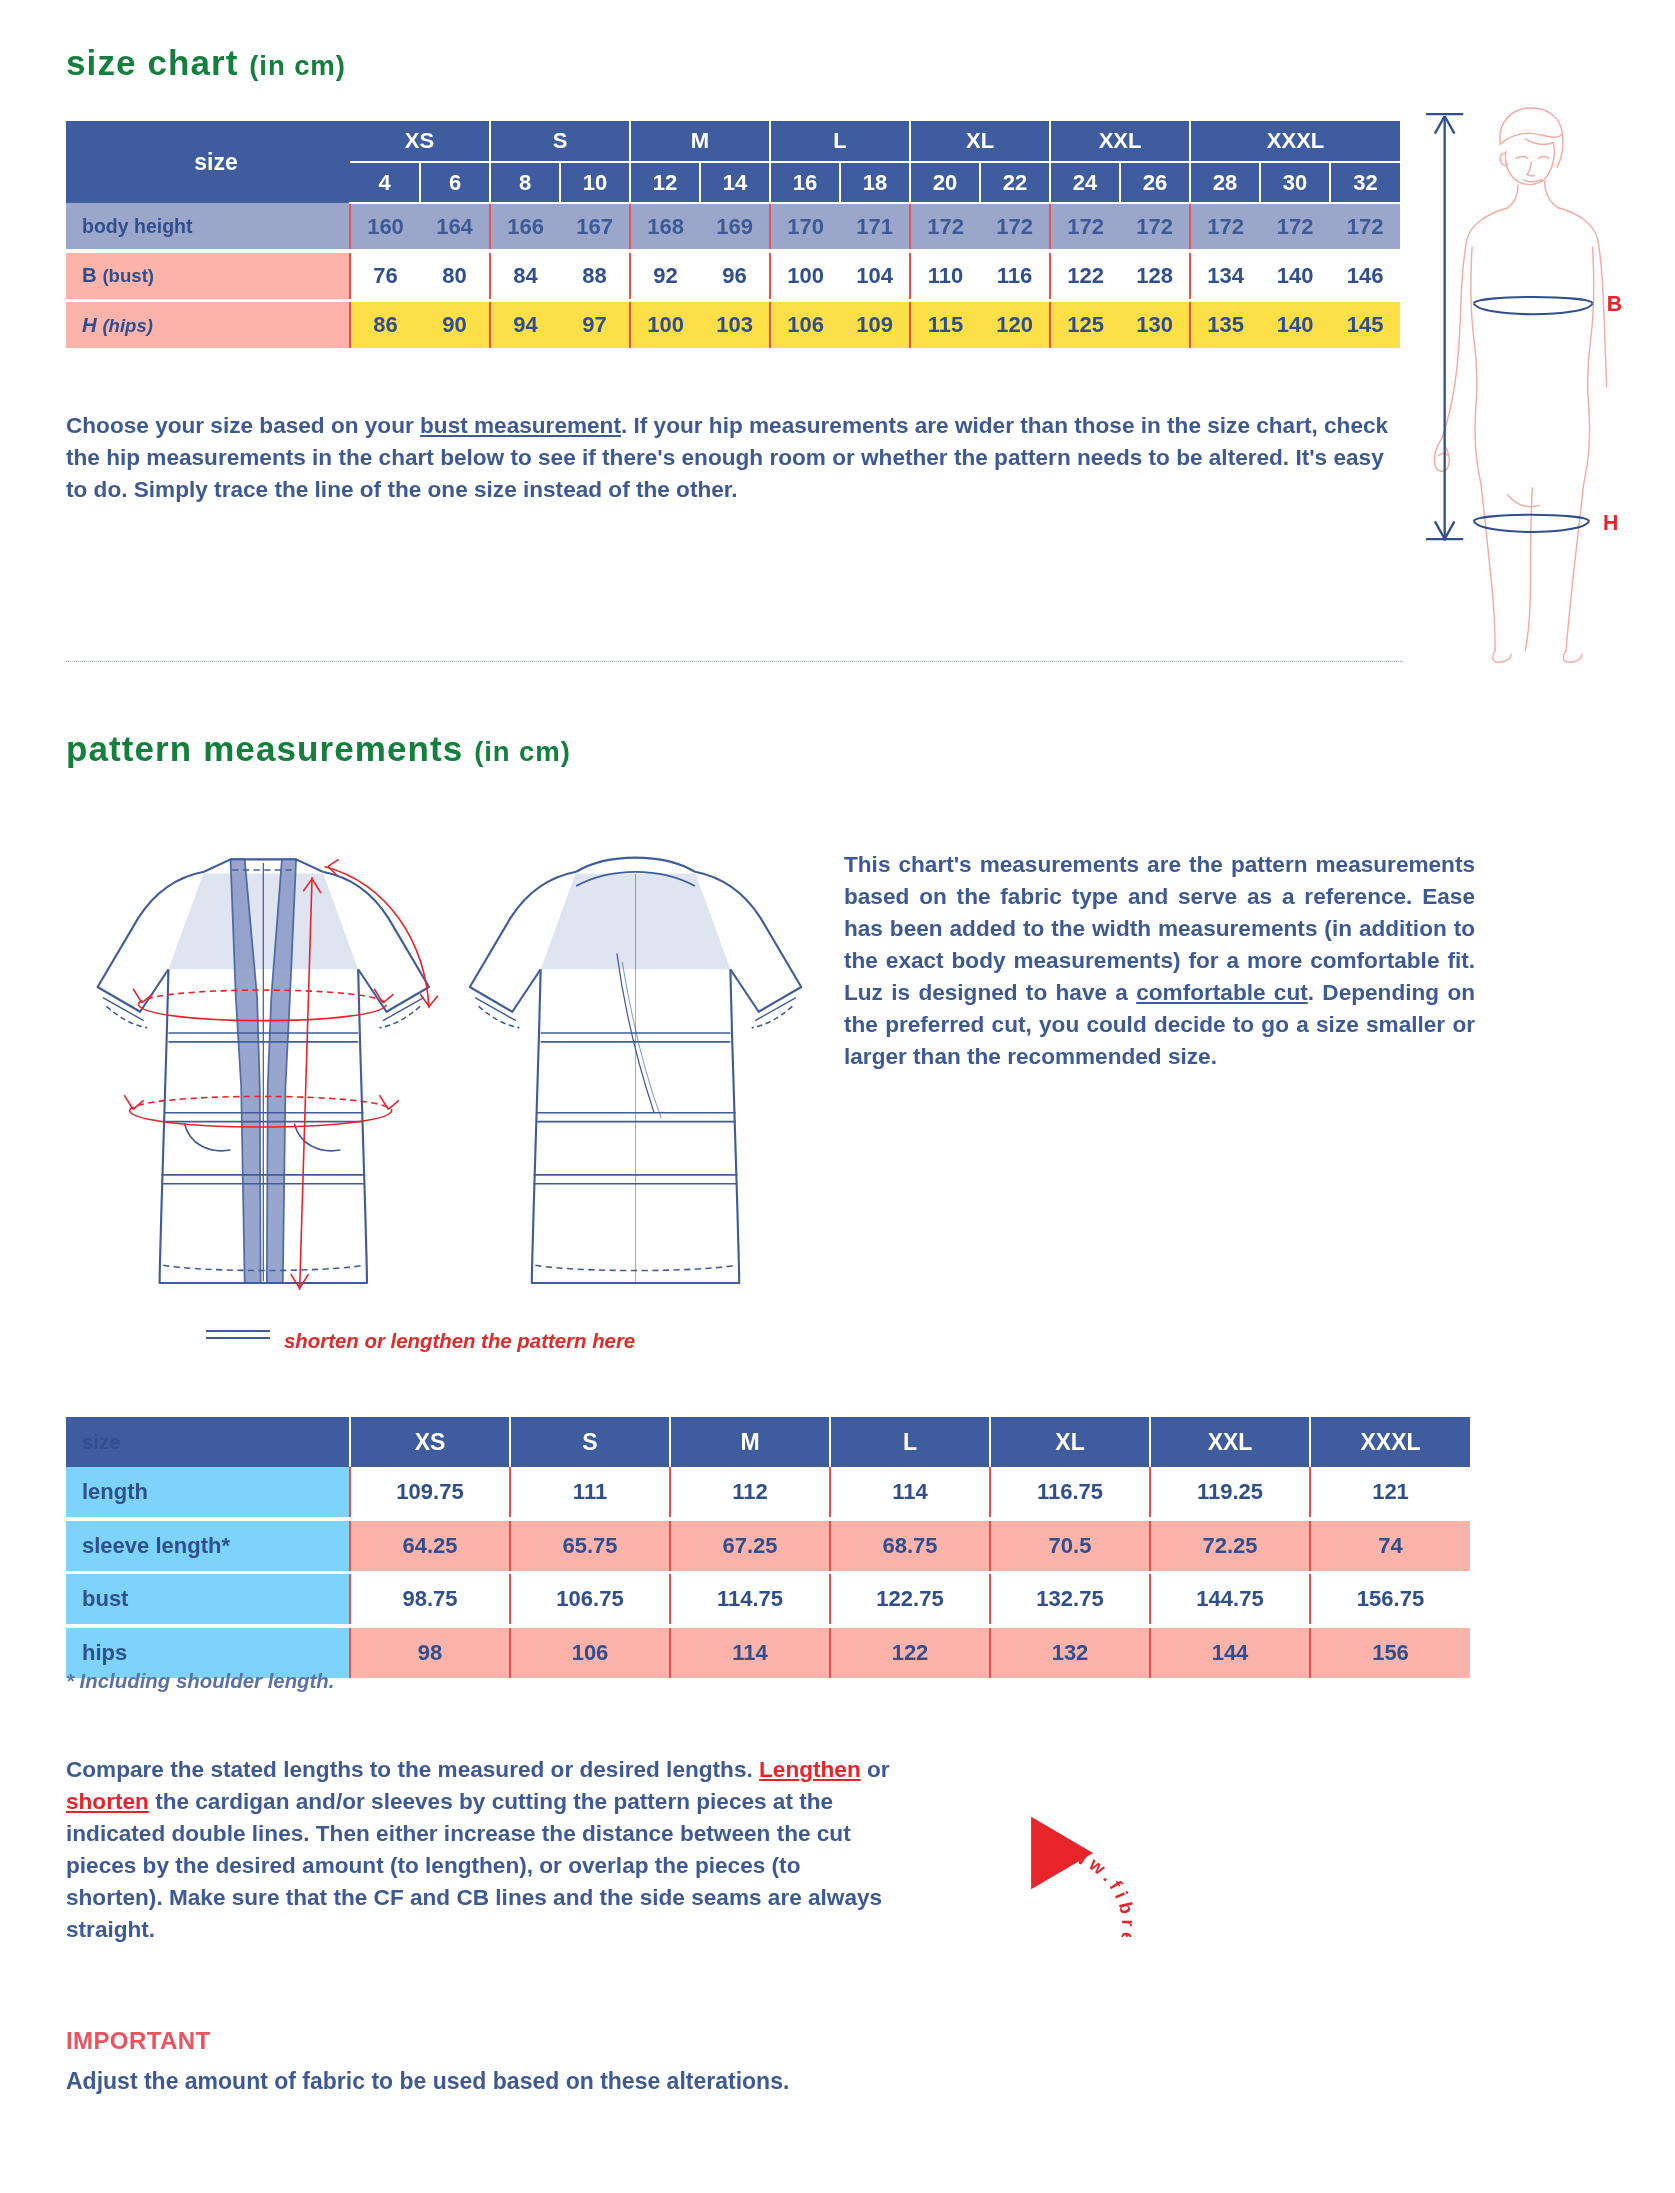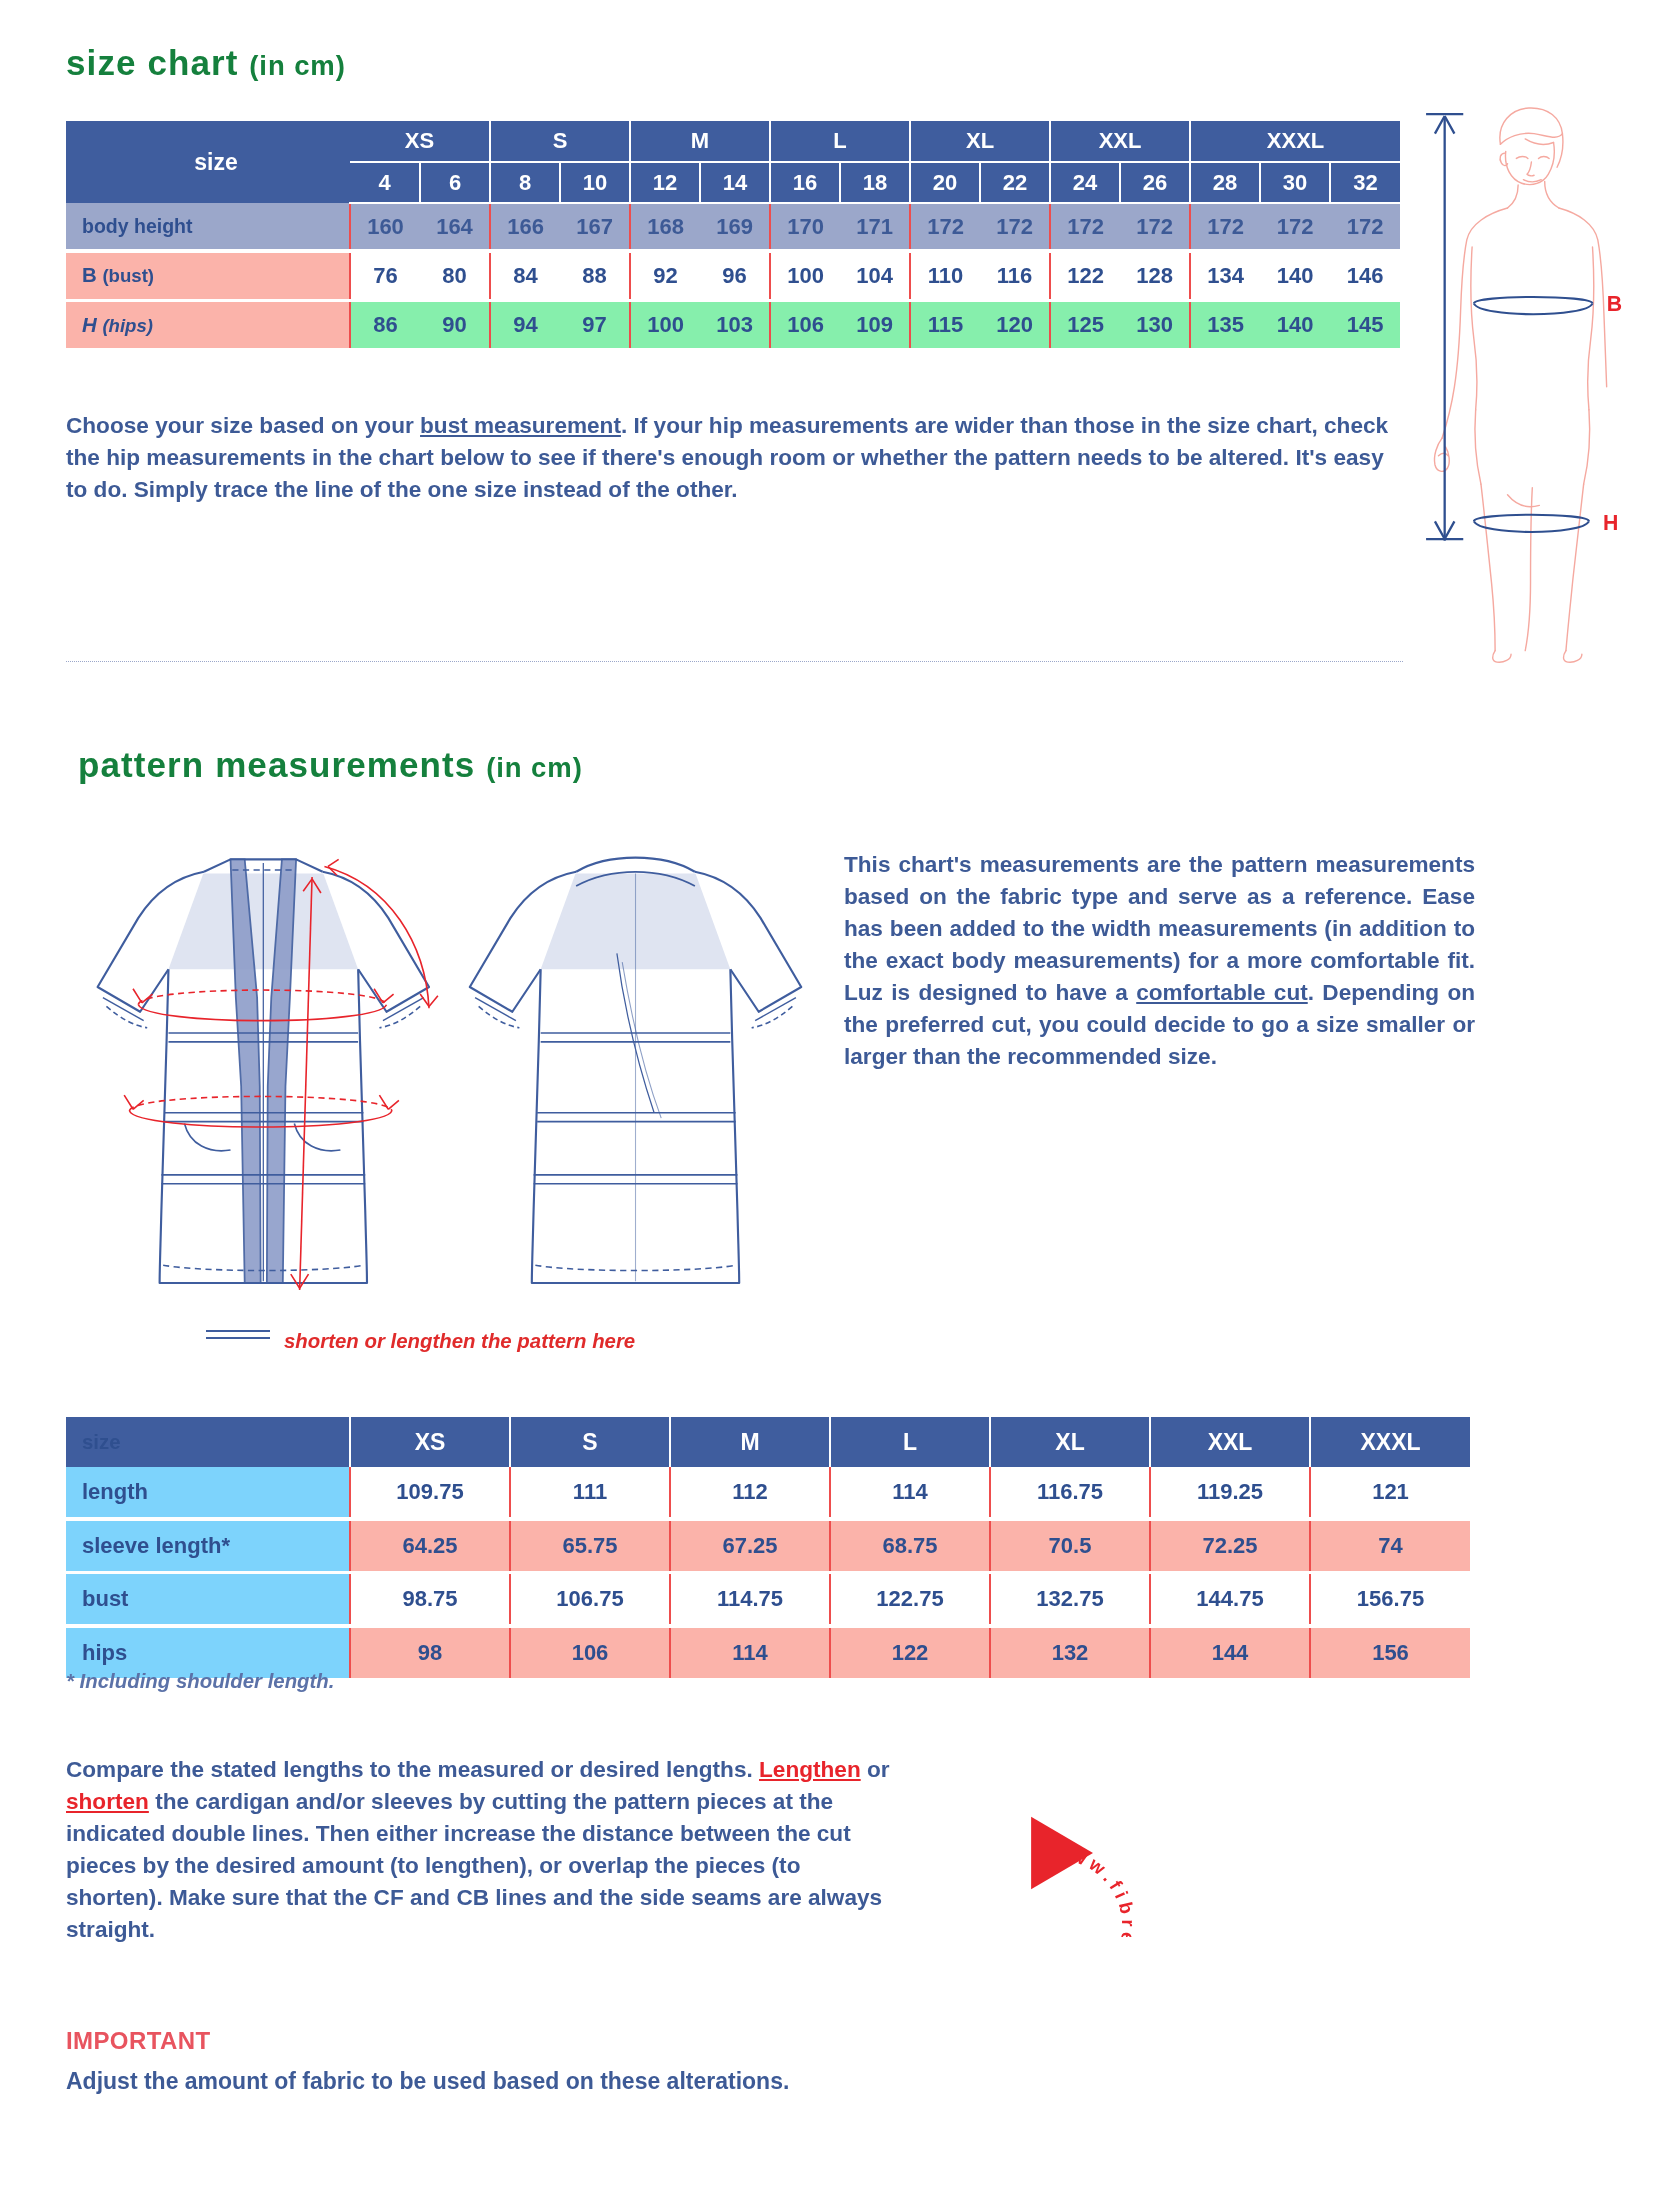--- a/index.html
+++ b/index.html
@@ -44,21 +44,21 @@
   .sc-sizecell {
     background: #3f5d9e; color: #ffffff; font-weight: bold;
     font-size: 23px; text-align: left; padding-left: 16px !important;
     vertical-align: middle;
   }
   .sc-grp { font-size: 22px; height: 41px; }
   .sc-num { font-size: 22px; height: 41px; }
 
   .row-height td { background: #9ba7ca; color: #3d5a96; }
   .row-bust td   { background: #ffffff; color: #2f4f8f; }
-  .row-hips td   { background: #86efac; color: #2f4f8f; }
+  .row-hips td   { background: #fde047; color: #2f4f8f; }
 
   .row-height td.lbl { background: #9ba7ca; }
   .row-bust   td.lbl { background: #fbb3aa; }
   .row-hips   td.lbl { background: #fbb3aa; font-style: italic; }
 
   td.lbl {
     text-align: left !important; padding-left: 16px !important;
     font-size: 20.4px; font-weight: bold; color: #2f4f8f;
   }
   td.lbl .light { font-weight: bold; font-size: 18.6px; }
@@ -310,21 +310,21 @@
       <text x="208" y="488" font-family="Liberation Sans, sans-serif" font-size="24" font-weight="bold" fill="#e8242b">H</text>
     </svg>
   </div>
 
   <div class="para" style="left:66px; top:410px; width:1339px;">
     Choose your size based on your <u>bust measurement</u>. If your hip measurements are wider than those in the size chart, check the hip measurements in the chart below to see if there's enough room or whether the pattern needs to be altered. It's easy to do. Simply trace the line of the one size instead of the other.
   </div>
 
   <div class="dotted-rule"></div>
 
-  <h1 class="section-title" style="left:66px; top:745px;margin-left:12px;">
+  <h1 class="section-title" style="left:66px; top:729px;">
     <span>pattern measurements</span>
     <span class="sub">(in cm)</span>
   </h1>
 
   <div class="flats">
     <svg width="771" height="497" viewBox="0 0 870 560">
 
       <g>
 
         <path d="M150 60 C120 66 96 84 78 112 L36 190 L80 214 L108 164 L112 300 C108 380 104 450 104 520 L330 520 C330 450 326 380 322 300 L326 164 L354 214 L398 190 L356 112 C338 84 314 66 284 60 Z" fill="#c5cde6" opacity="0.55"></path>

